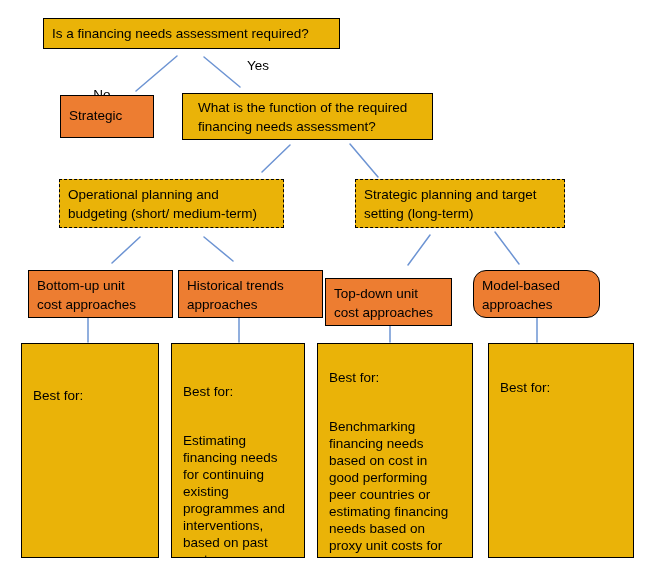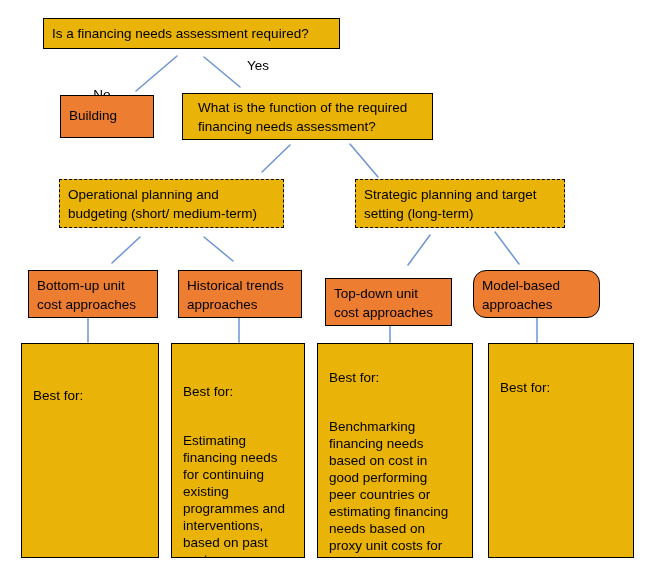--- a/index.html
+++ b/index.html
@@ -79,35 +79,35 @@
     <line class="connector" x1="390" y1="318" x2="390" y2="342"></line>
     <line class="connector" x1="537" y1="318" x2="537" y2="342"></line>
   </svg>
 
   <div class="box solid" style="left:43px; top:18px; width:297px; height:31px; padding:5px 0 0 8px;">Is a financing needs assessment required?</div>
 
   <div class="edge-label" style="left:84px; top:58px; width:36px;margin-top:29px;">No</div>
 
   <div class="edge-label" style="left:238px; top:58px; width:40px;text-align:center;">Yes</div>
 
-  <div class="box orange" style="left:60px; top:95px; width:94px; height:43px; padding:10px 0 0 8px;">Building</div>
+  <div class="box orange" style="left:60px; top:95px; width:94px; height:43px; padding:10px 0 0 8px;">Strategic</div>
 
   <div class="box solid" style="left:182px; top:93px; width:251px; height:47px; padding:4px 0 0 15px;">What is the function of the required
 financing needs assessment?</div>
 
   <div class="box dashed" style="left:59px; top:179px; width:225px; height:49px; padding:5px 4px 0 8px;">Operational planning and
 budgeting (short/ medium-term)</div>
 
   <div class="box dashed" style="left:355px; top:179px; width:210px; height:49px; padding:5px 0 0 8px;">Strategic planning and target
 setting (long-term)</div>
 
-  <div class="box orange" style="left:28px; top:270px; width:130px; height:48px; padding:5px 0 0 8px;">Bottom-up unit
+  <div class="box orange" style="left:28px; top:270px; width:145px; height:48px; padding:5px 0 0 8px;">Bottom-up unit
 cost approaches</div>
 
-  <div class="box orange" style="left:178px; top:270px; width:124px; height:48px; padding:5px 0 0 8px;">Historical trends
+  <div class="box orange" style="left:178px; top:270px; width:145px; height:48px; padding:5px 0 0 8px;">Historical trends
 approaches</div>
 
   <div class="box orange" style="left:325px; top:278px; width:127px; height:48px; padding:5px 0 0 8px;">Top-down unit
 cost approaches</div>
 
   <div class="box orange" style="left:473px; top:270px; width:127px; height:48px; padding:5px 0 0 8px;border-radius:13px;">Model-based
 approaches</div>
 
   <div class="box solid bestfor" style="left:21px; top:343px; width:138px; height:215px; padding-top:26px;">
     <div class="bf-head">Best for:</div>

